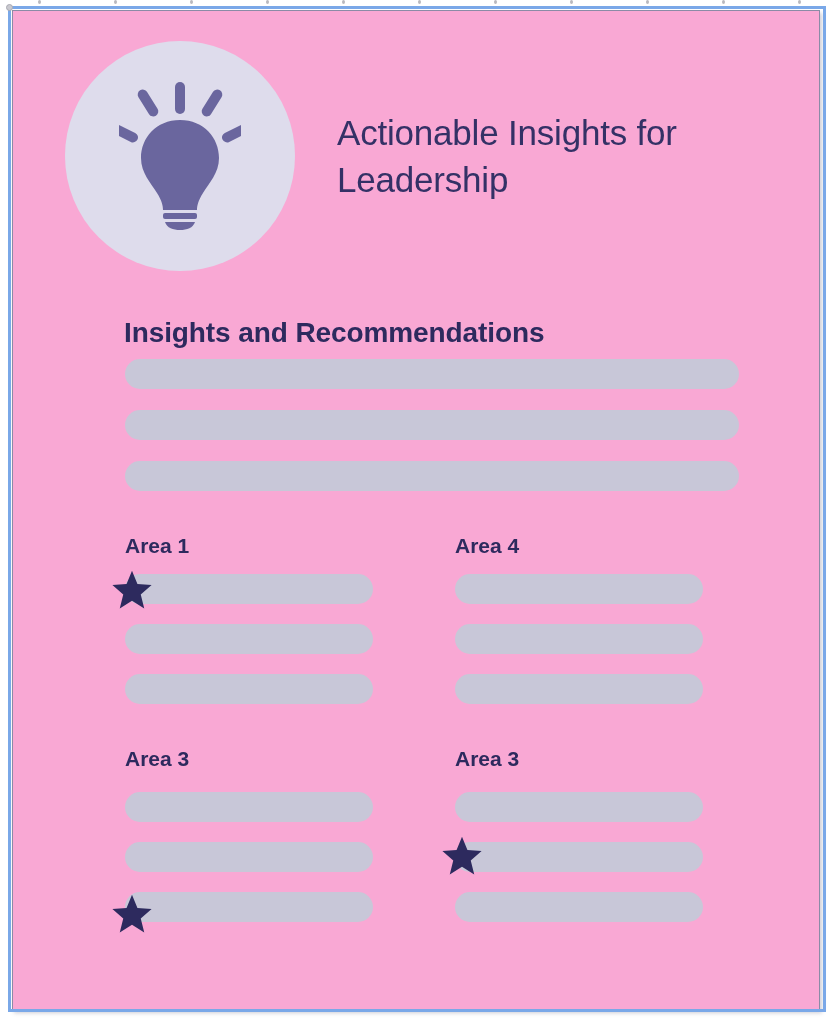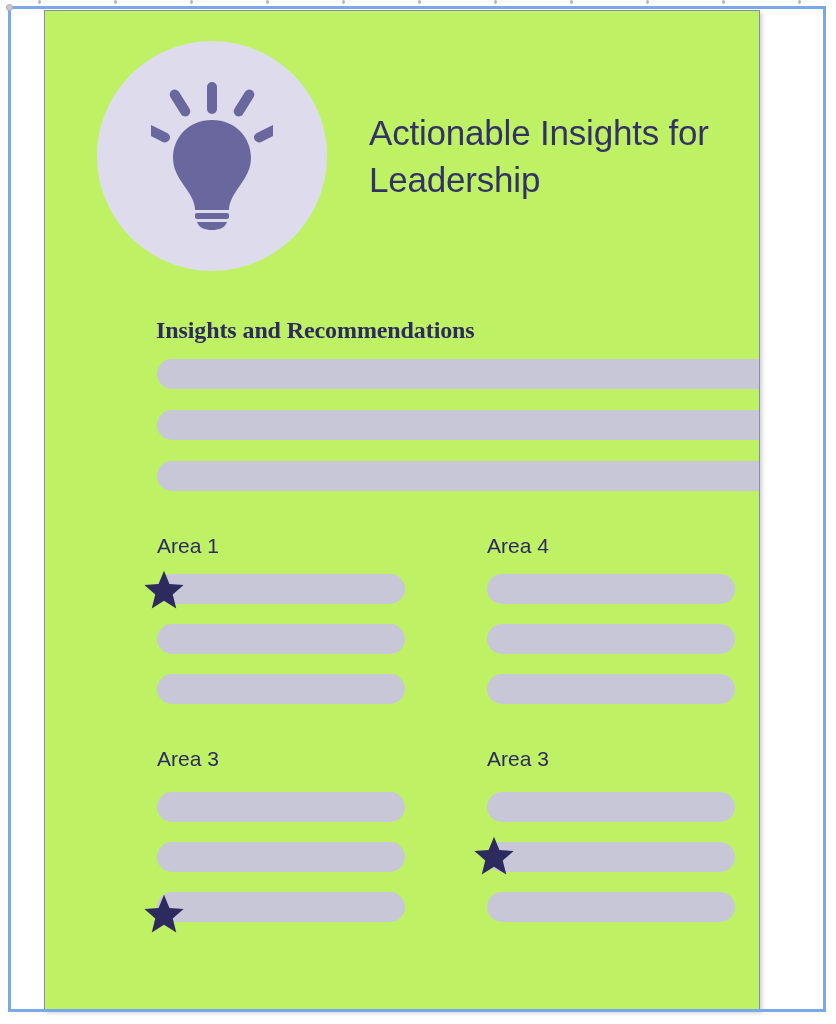--- a/index.html
+++ b/index.html
@@ -56,27 +56,26 @@
     background: #c9c9cf;
     border: 1px solid #a9a9b2;
   }
   #selection-frame .handle.tl { top: -5px; left: -5px; }
 
   
   #page {
     position: absolute;
     top: 10px;
     left: 12px;
-    width: 716px;
+    width: 808px;
     height: 1000px;
-    background: #bef264;
+    background: #f9a8d4;
     border: 1px solid #8b8ba6;
     box-shadow: 2px 3px 4px rgba(90,90,120,0.30);
     overflow: hidden;
-    margin-left: 32px;
   }
 
   
   .header {
     position: absolute;
     top: 30px;
     left: 52px;
     width: 700px;
     height: 230px;
   }
@@ -104,26 +103,25 @@
     font-size: 35px;
     line-height: 1.35;
     font-weight: 400;
     color: #343166;
     letter-spacing: -0.2px;
   }
 
   
   .section-heading {
     position: absolute;
-    font-size: 24px;
+    font-size: 28px;
     font-weight: bold;
     color: #2d2a5e;
     letter-spacing: -0.1px;
     white-space: nowrap;
-    font-family: Liberation Serif, serif;
   }
   #insights-heading {
     top: 306px;
     left: 111px;
   }
 
   
   .bar {
     position: absolute;
     background: #c8c7d8;
@@ -132,21 +130,21 @@
   }
   .bar.wide { left: 112px; width: 614px; }
 
   .bar.col-left  { left: 112px; width: 248px; }
   .bar.col-right { left: 442px; width: 248px; }
 
   
   .area-heading {
     position: absolute;
     font-size: 21px;
-    font-weight: normal;
+    font-weight: bold;
     color: #2d2a5e;
     white-space: nowrap;
   }
 
   
   .star {
     position: absolute;
     width: 42px;
     height: 42px;
     z-index: 3;

